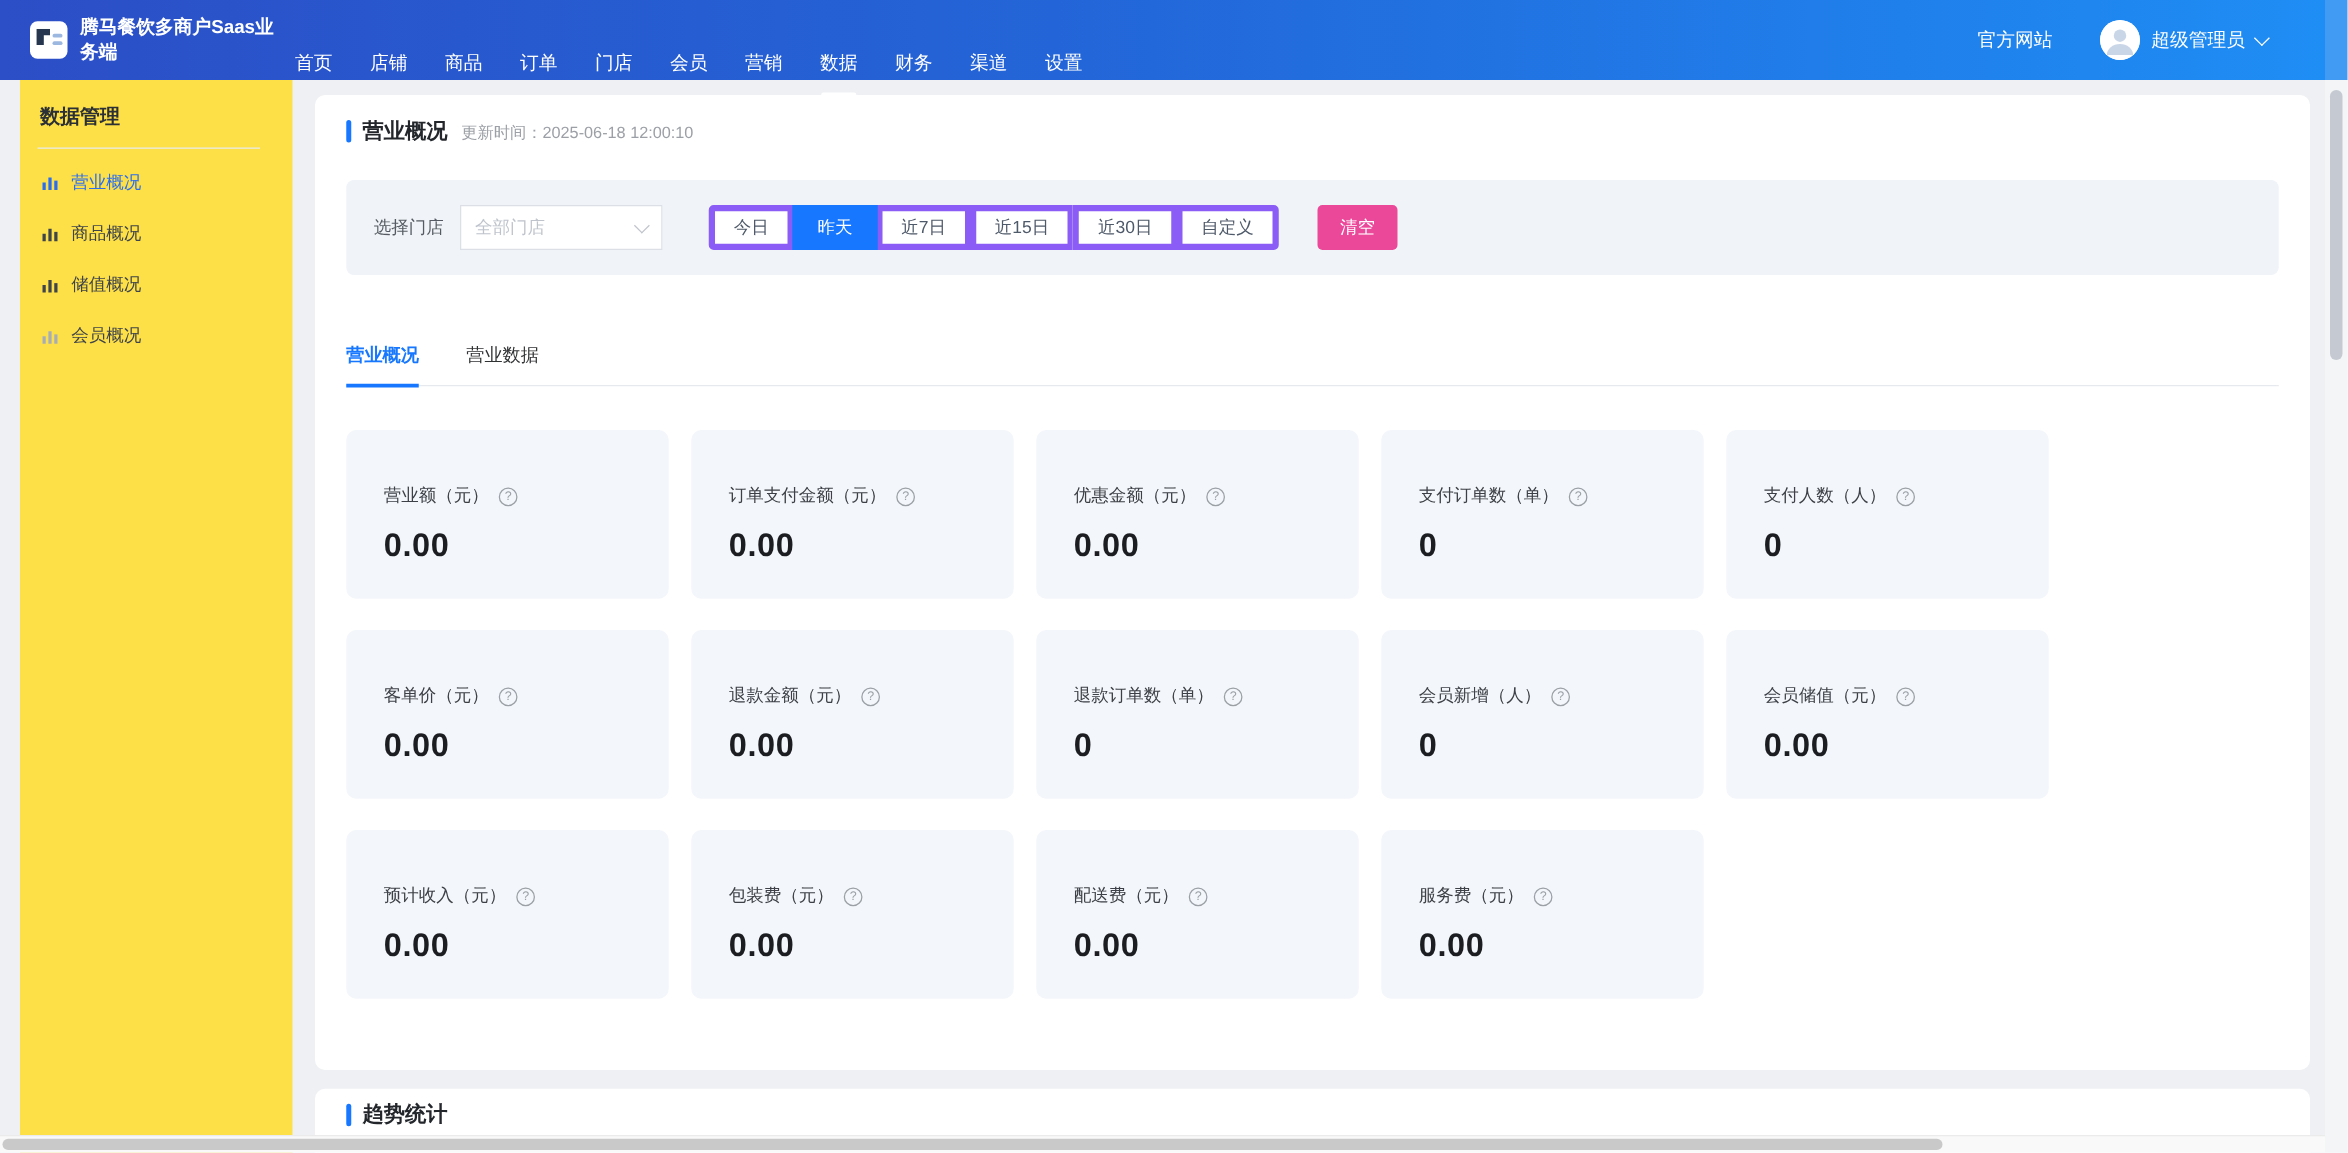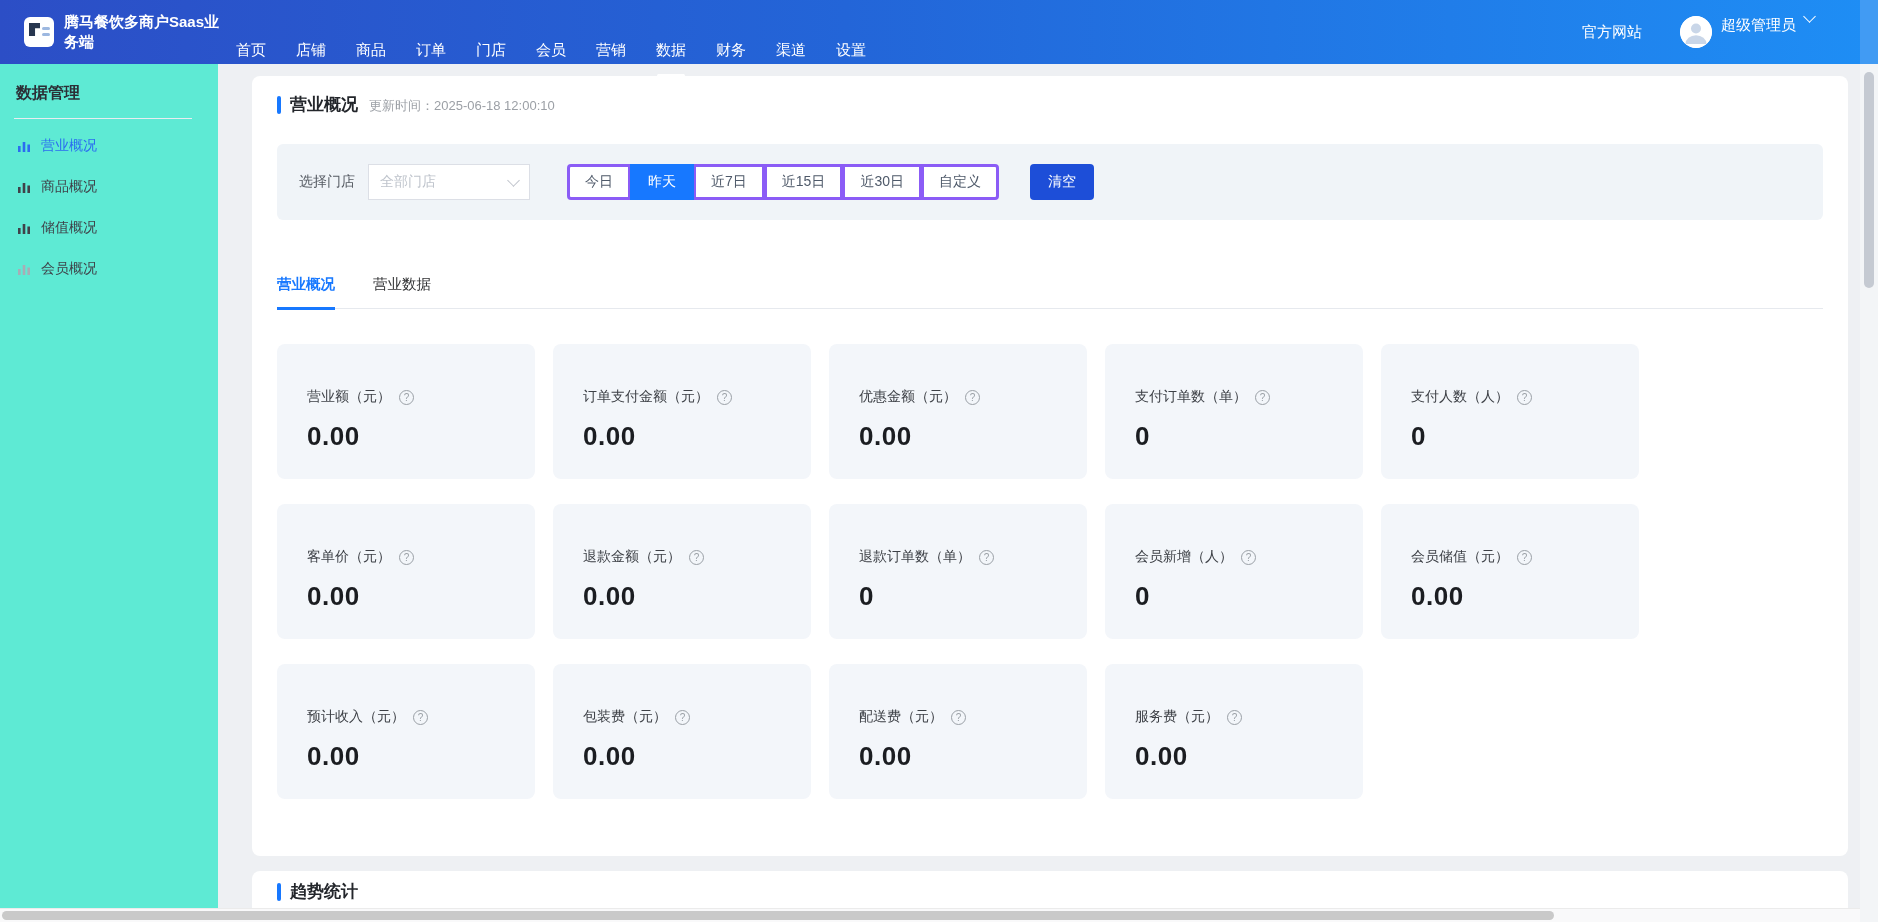--- a/index.html
+++ b/index.html
@@ -22,27 +22,27 @@
   .logo-lines i{display:block;position:absolute;background:#9db8e0;height:3px;border-radius:2px;}
   .logo-lines i:nth-child(1){left:18px;top:10px;width:8px;}
   .logo-lines i:nth-child(2){left:18px;top:16px;width:8px;}
   .logo-title{width:168px;margin-left:10px;font-size:15px;font-weight:700;line-height:20px;}
   .topnav{display:flex;align-items:center;gap:26px;margin-left:2px;}
   .nav-item{position:relative;font-size:15px;font-weight:400;cursor:pointer;white-space:nowrap;padding:4px 2px;margin-top:36px;}
   .nav-item.active::after{content:"";position:absolute;left:50%;transform:translateX(-50%);
     bottom:-13px;width:28px;height:3px;background:#fff;border-radius:2px;}
   .topbar-right{margin-left:auto;display:flex;align-items:center;gap:38px;padding-right:64px;}
   .site-link{font-size:15px;cursor:pointer;}
-  .user-block{display:flex;align-items:flex-start;gap:9px;cursor:pointer;}
+  .user-block{display:flex;align-items:center;gap:9px;cursor:pointer;}
   .avatar{width:32px;height:32px;border-radius:50%;overflow:hidden;background:#fff;flex:0 0 auto;}
   .user-name{font-size:15px;}
   .chevron-down{width:8px;height:8px;border-right:1.6px solid #fff;border-bottom:1.6px solid #fff;
     transform:rotate(45deg);margin-top:-4px;}
   
-  .sidebar{position:absolute;left:0;top:64px;width:218px;height:858px;background:#5eead4;}
+  .sidebar{position:absolute;left:16px;top:64px;width:218px;height:858px;background:#fde047;}
   .side-title{padding:19px 0 14px 16px;font-size:16px;font-weight:700;color:#2b2f36;}
   .side-divider{height:1px;background:#e9ecf0;margin:0 26px 6px 14px;}
   .side-item{display:flex;align-items:center;gap:10px;height:41px;padding-left:17px;
     font-size:14px;color:#3f434a;cursor:pointer;}
   .side-item svg{flex:0 0 auto;}
   .side-item.active{color:#2b6df0;}
   .side-list > .side-item:nth-of-type(4) svg{color:#a8adb5;}
   
   .main-card{position:absolute;left:252px;width:1596px;background:#fff;border-radius:8px;overflow:hidden;}
   .card-overview{top:76px;height:780px;}
@@ -55,26 +55,26 @@
   
   .filter-panel{margin:28px 25px 0 25px;height:76px;background:#f0f4f8;border-radius:6px;
     display:flex;align-items:center;padding:0 22px;box-sizing:border-box;}
   .store-label{font-size:14px;color:#565b63;margin-right:13px;white-space:nowrap;}
   .store-select{width:162px;height:36px;background:#fff;border:1px solid #dcdfe6;border-radius:0;
     display:flex;align-items:center;justify-content:space-between;padding:0 11px;box-sizing:border-box;cursor:pointer;}
   .store-placeholder{font-size:14px;color:#bfc4cc;}
   .select-chevron{width:8px;height:8px;border-right:1.4px solid #c0c4cc;border-bottom:1.4px solid #c0c4cc;
     transform:rotate(45deg);margin-top:-4px;}
   .range-group{display:flex;margin-left:37px;}
-  .range-btn{height:36px;padding:0 15px;background:#fff;border:3px solid #8b5cf6;margin-left:-1px;
+  .range-btn{height:36px;padding:0 15px;background:#fff;border:5px solid #8b5cf6;margin-left:-1px;
     display:flex;align-items:center;font-size:14px;color:#4e5969;cursor:pointer;box-sizing:border-box;white-space:nowrap;}
   .range-btn:first-child{margin-left:0;border-radius:4px 0 0 4px;}
   .range-btn:last-of-type{border-radius:0 4px 4px 0;}
   .range-btn.active{background:#1778ff;border-color:#1778ff;color:#fff;position:relative;z-index:1;}
-  .clear-btn{margin-left:31px;height:36px;padding:12px 18px;background:#1d4ed8;color:#fff;border:none;
+  .clear-btn{margin-left:31px;height:36px;padding:12px 18px;background:#ec4899;color:#fff;border:none;
     border-radius:4px;font-size:14px;display:flex;align-items:center;cursor:pointer;font-family:inherit;}
   
   .tabs-row{margin:55px 25px 0 25px;border-bottom:1px solid #e6e9ee;display:flex;gap:38px;}
   .tab-item{font-size:14.5px;color:#303133;padding-bottom:13px;border-bottom:3px solid transparent;
     cursor:pointer;margin-bottom:-2px;}
   .tab-item.active{color:#1778ff;font-weight:700;border-bottom-color:#1778ff;}
   
   .stats-grid{margin:35px 25px 0 25px;display:grid;grid-template-columns:repeat(5,258px);
     column-gap:18px;row-gap:25px;}
   .stat-card{height:135px;background:#f3f6fa;border-radius:8px;box-sizing:border-box;padding:44px 10px 0 30px;}

